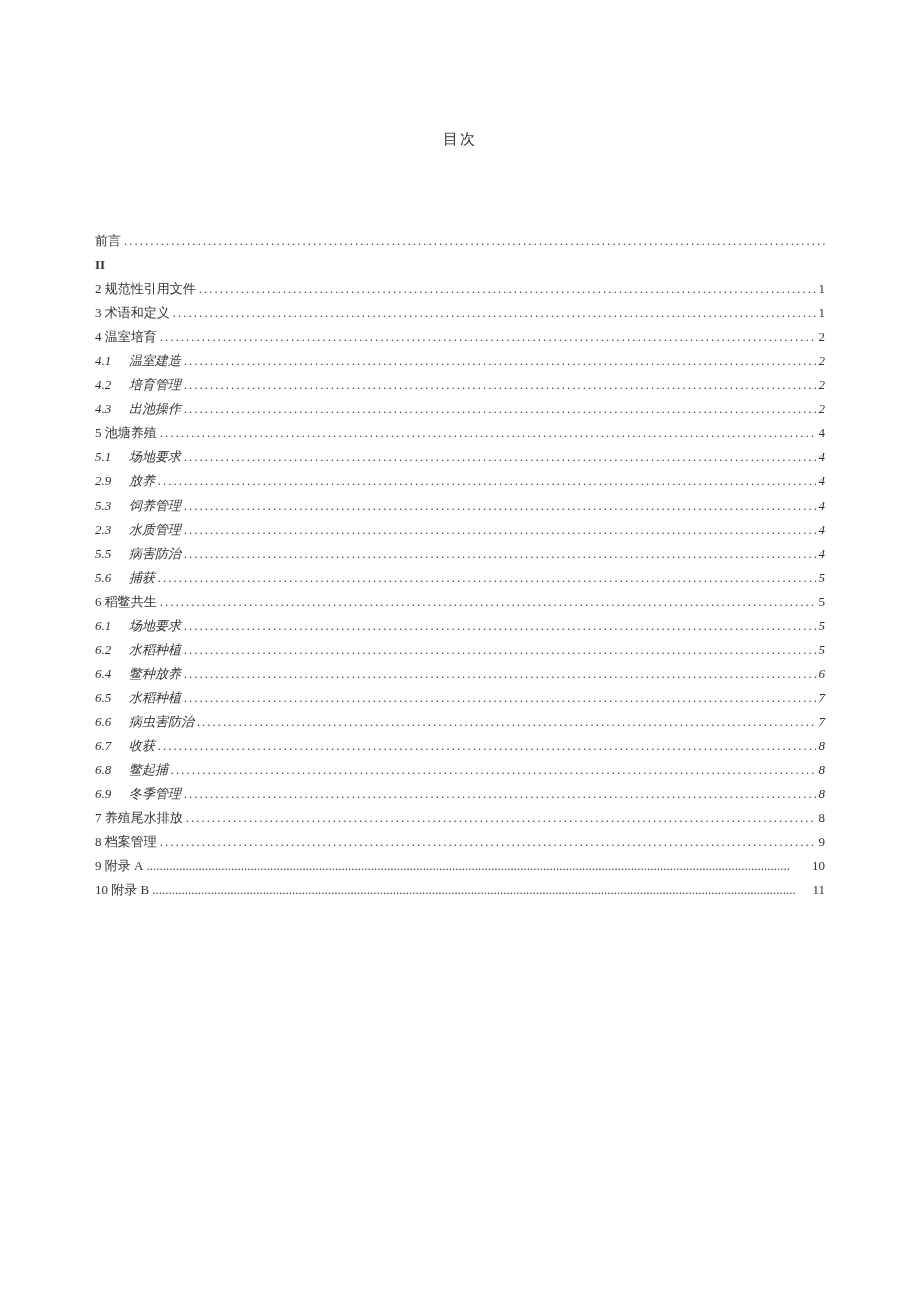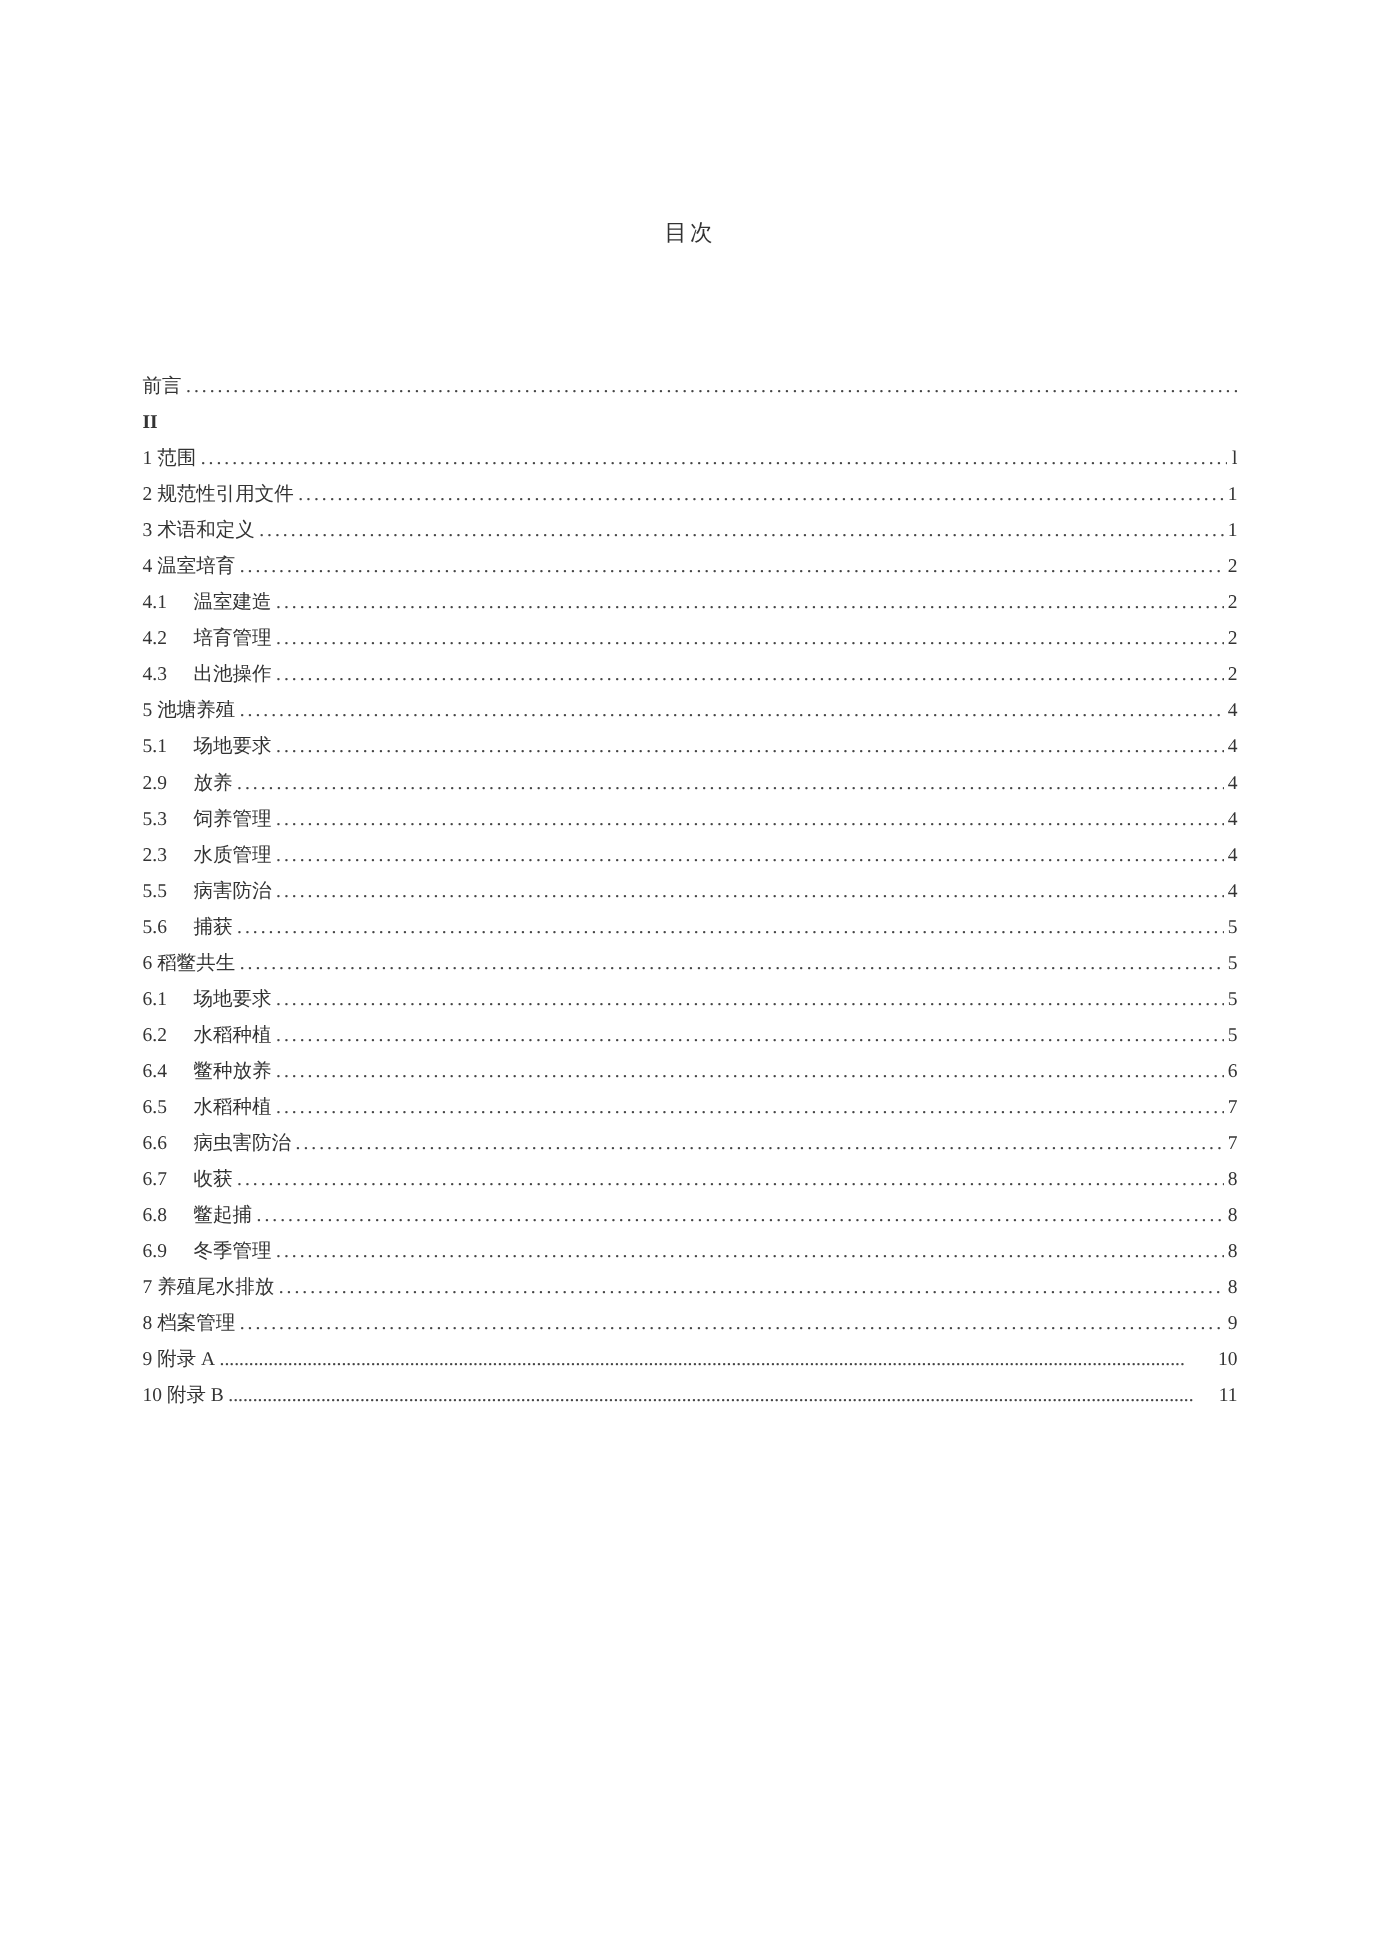--- a/index.html
+++ b/index.html
@@ -17,21 +17,21 @@
     }
     .page {
       background: #fff;
       width: 100%;
       min-height: 1301px;
       padding: 100px 95px 100px 95px;
     }
     .title {
       text-align: center;
       font-size: 15px;
-      margin-top: 46px;
+      margin-top: 30px;
       margin-bottom: 80px;
       letter-spacing: 2px;
     }
     .toc {
       width: 100%;
     }
     .toc-row {
       display: flex;
       align-items: center;
       line-height: 1.85;
@@ -59,20 +59,21 @@
       margin-right: 0;
     }
     .roman {
       line-height: 1.85;
       font-size: 13px;
       padding-left: 0;
       font-weight: bold;
     }
     .sub {
       padding-left: 0;
+      font-style: italic;
     }
     .sub .toc-num {
       display: inline-block;
       min-width: 26px;
     }
     .sub .toc-text {
       margin-left: 8px;
     }
     .toc-leader.thin::before {
       content: "......................................................................................................................................................................................................";
@@ -84,25 +85,20 @@
 
 <div class="page">
   <div class="title">目次</div>
   <div class="toc">
       <div class="toc-row no-page">
         <span class="toc-label">前言</span>
         <span class="toc-leader"></span>
       </div>
       <div class="roman">II</div>
       <div class="toc-row">
-        <span class="toc-label">1 范围</span>
-        <span class="toc-leader"></span>
-        <span class="toc-page">l</span>
-      </div>
-      <div class="toc-row">
         <span class="toc-label">2 规范性引用文件</span>
         <span class="toc-leader"></span>
         <span class="toc-page">1</span>
       </div>
       <div class="toc-row">
         <span class="toc-label">3 术语和定义</span>
         <span class="toc-leader"></span>
         <span class="toc-page">1</span>
       </div>
       <div class="toc-row">

